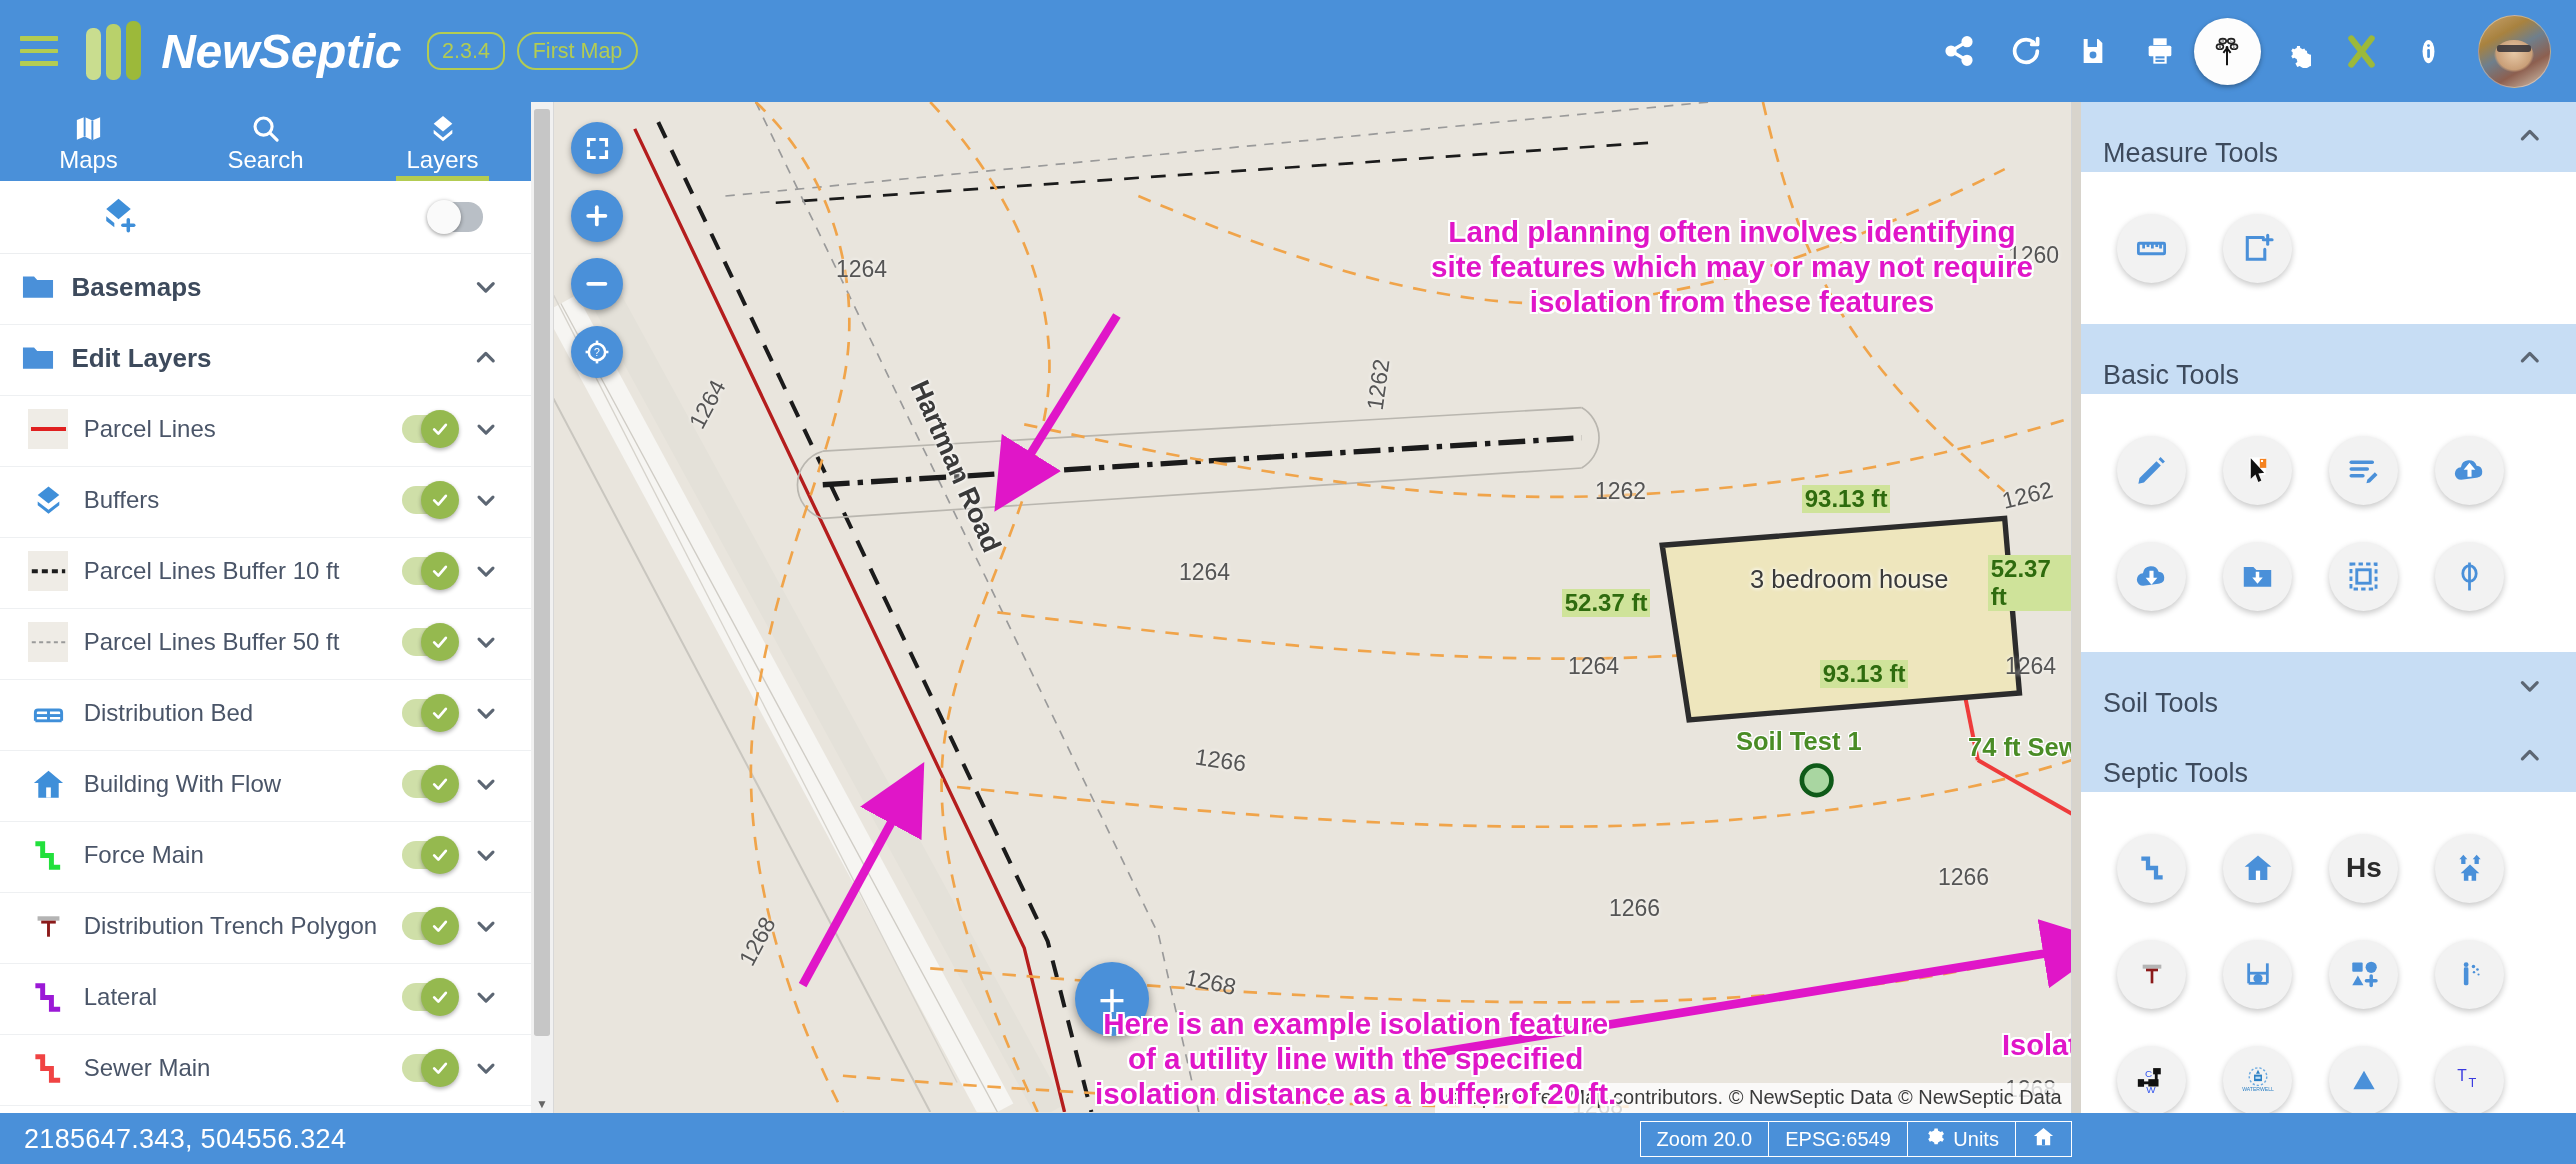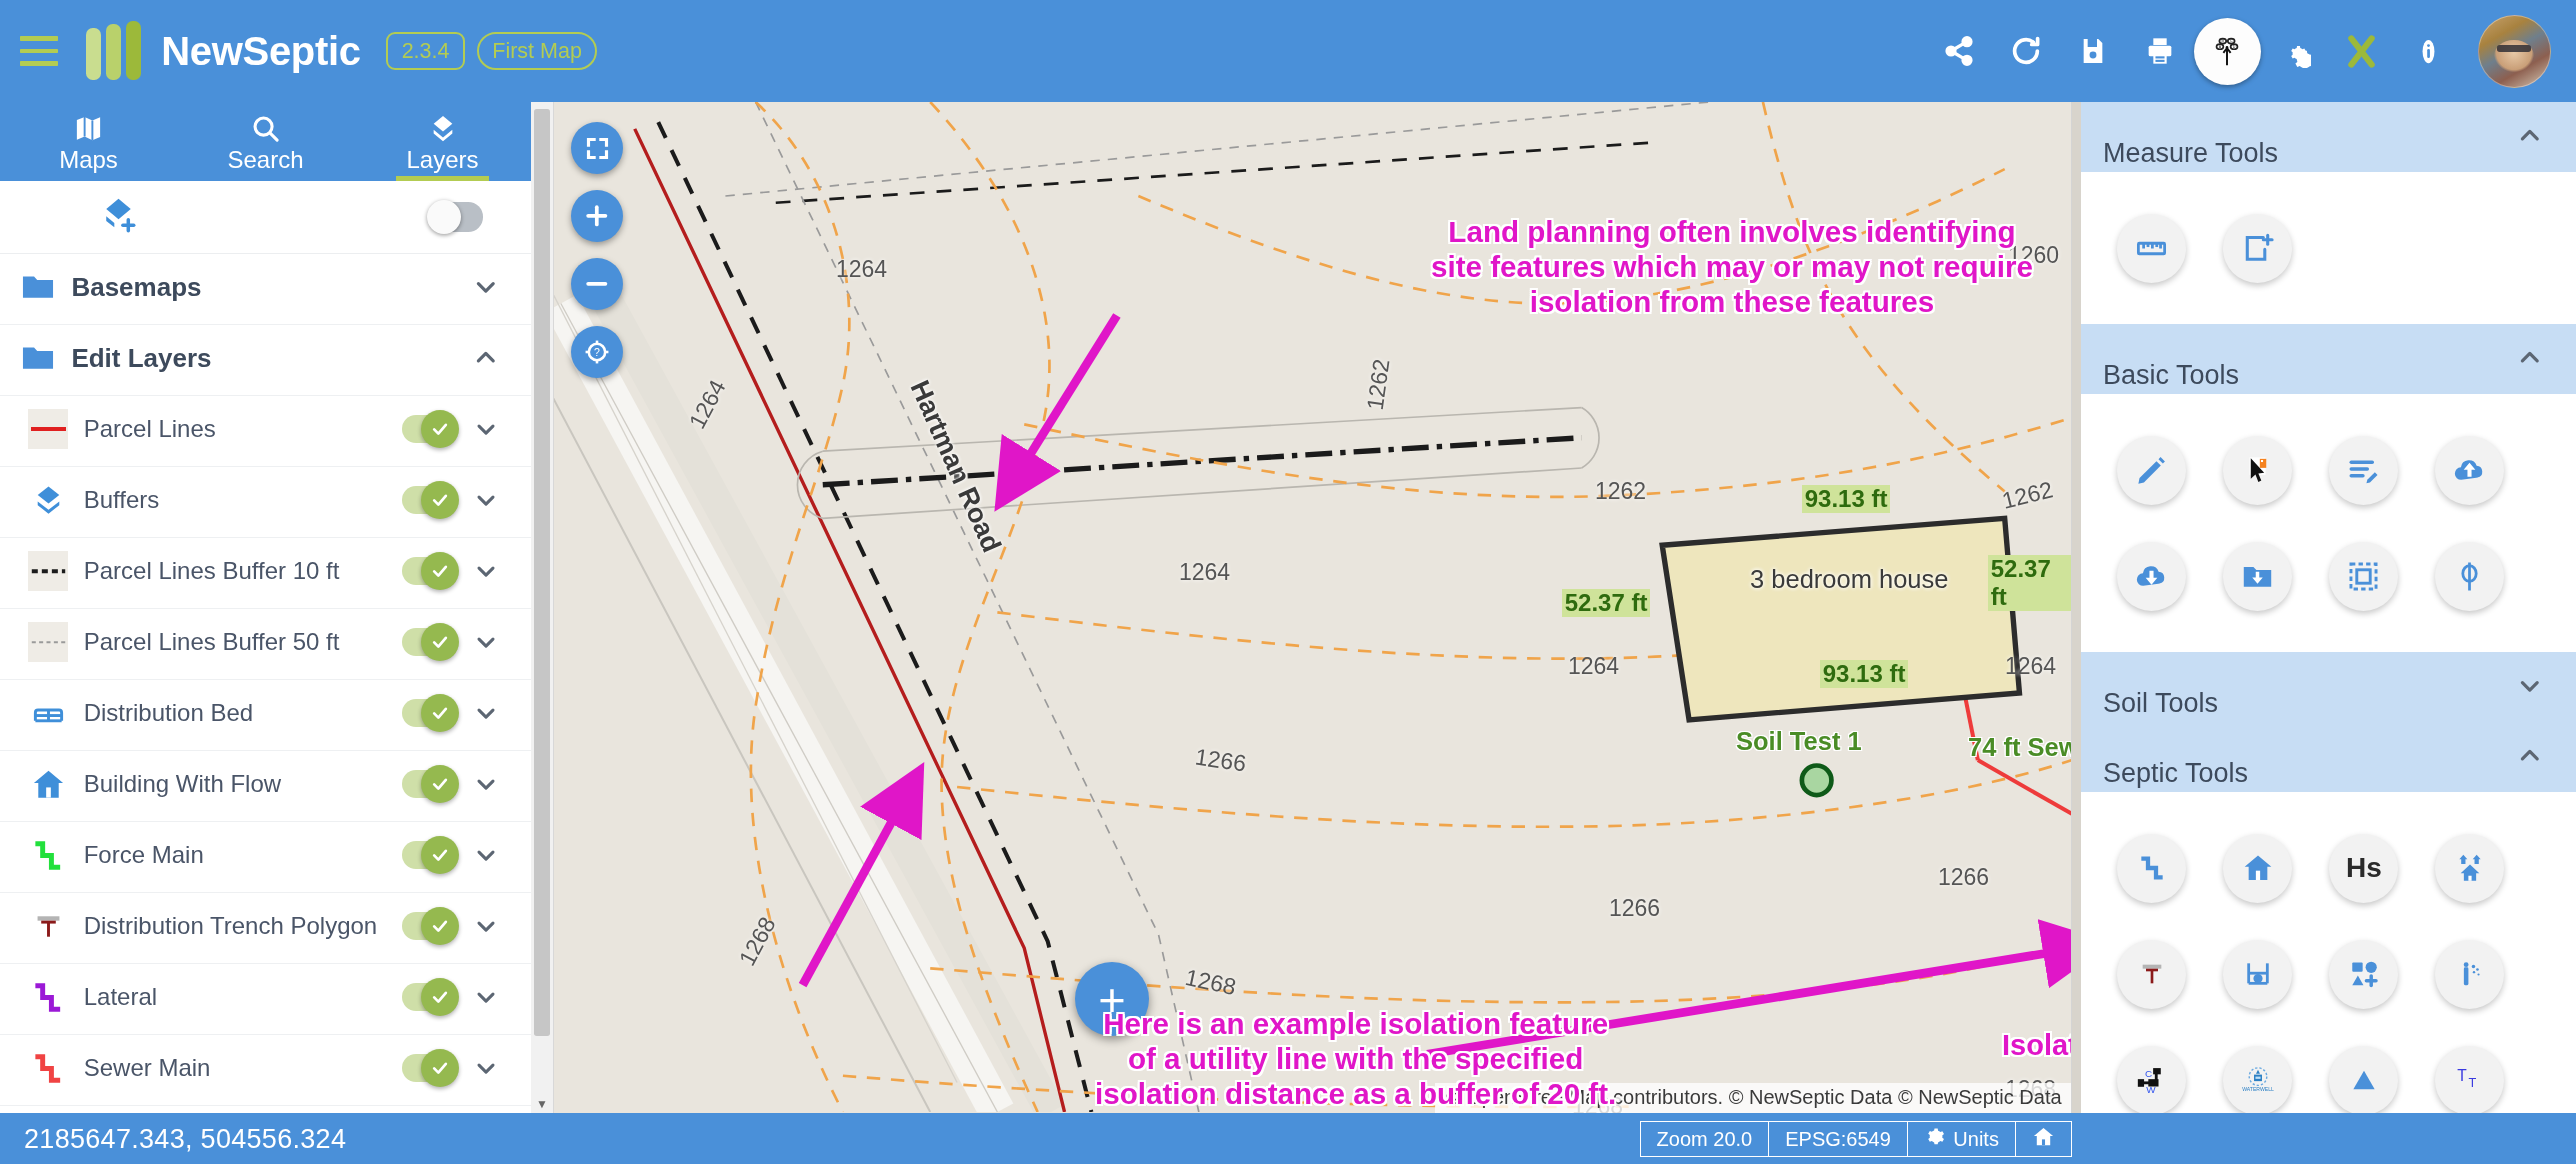--- a/index.html
+++ b/index.html
@@ -16,26 +16,26 @@
     height: 102px; background: #4a90d9; flex: 0 0 102px;
     display: flex; align-items: center; padding: 0 25.5px 0 20px; position: relative; z-index: 40;
   }
   .hamburger { width: 38px; height: 29.6px; display: flex; flex-direction: column; justify-content: space-between; cursor: pointer; margin-right: 28px; }
   .hamburger span { display: block; height: 4.7px; background: #b3cc52; border-radius: 0.7px; }
   .logo-bars { display: flex; gap: 5.4px; align-items: flex-end; height: 58px; margin-right: 20px; }
   .logo-bars i { display: block; width: 14.8px; border-radius: 6.7px; }
   .logo-bars i:nth-child(1) { height: 52px; background: #c9dd8f; }
   .logo-bars i:nth-child(2) { height: 56px; background: #b9d16b; }
   .logo-bars i:nth-child(3) { height: 59px; background: #9cb93a; }
-  .app-title { color: #fff; font-size: 40px; font-weight: bold; letter-spacing: -0.3px; margin-right: 25.5px; white-space: nowrap; }
+  .app-title { color: #fff; font-size: 48px; font-weight: bold; letter-spacing: -0.3px; margin-right: 25.5px; white-space: nowrap; font-style: italic; }
   .badge {
     border: 2px solid #b3cc52; color: #b3cc52; font-size: 21.5px;
     padding: 4.7px 13.4px; margin-right: 12px; white-space: nowrap; background: transparent;
   }
-  .badge.rounded { border-radius: 9px; }
+  .badge.rounded { border-radius: 14px; }
   .badge.pill { border-radius: 27px; }
   .header-spacer { flex: 1; }
   .hicon {
     width: 67px; height: 67px; display: flex; align-items: center; justify-content: center;
     color: #fff; cursor: pointer; flex: 0 0 auto; position: relative;
   }
   .hicon svg { display: block; }
   .hicon.active { background: #fdfdfd; border-radius: 50%; box-shadow: 0 2px 5.4px rgba(0,0,0,.35); }
   .avatar {
     width: 73px; height: 73px; border-radius: 50%; margin-left: 16px; flex: 0 0 auto;

